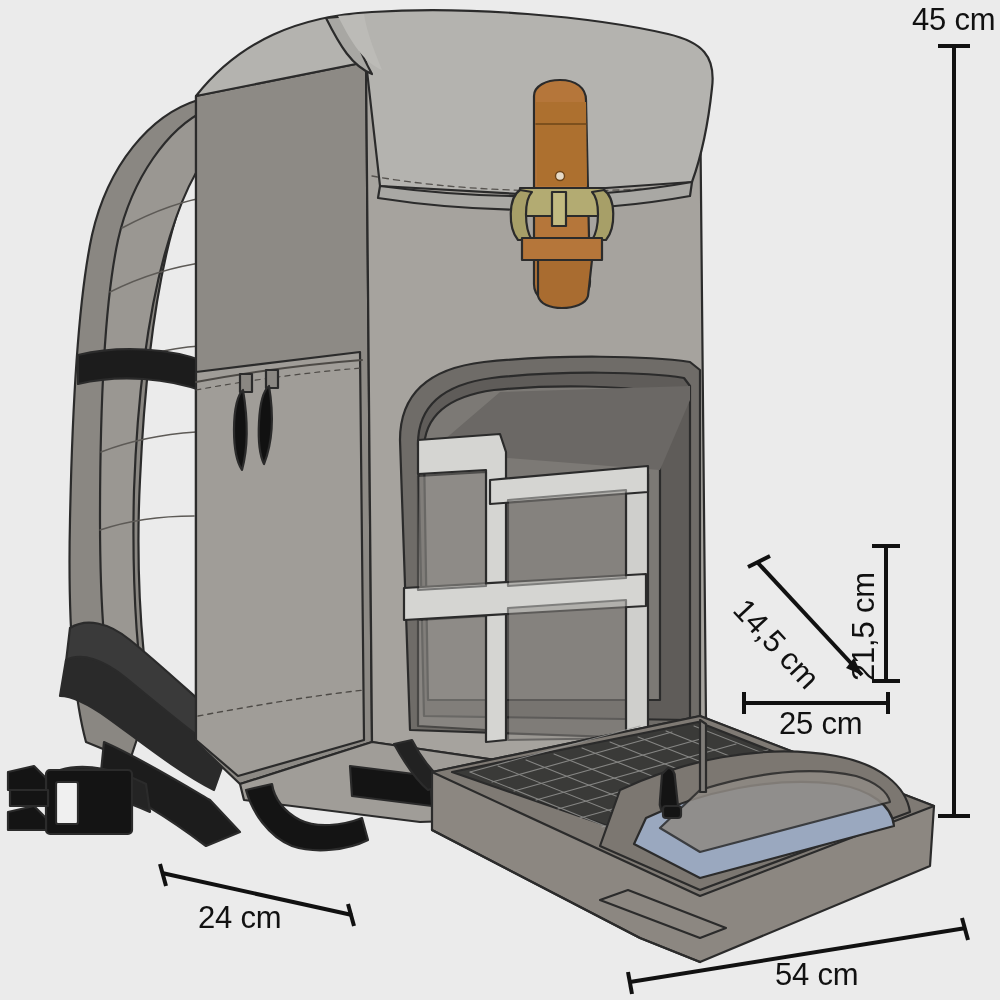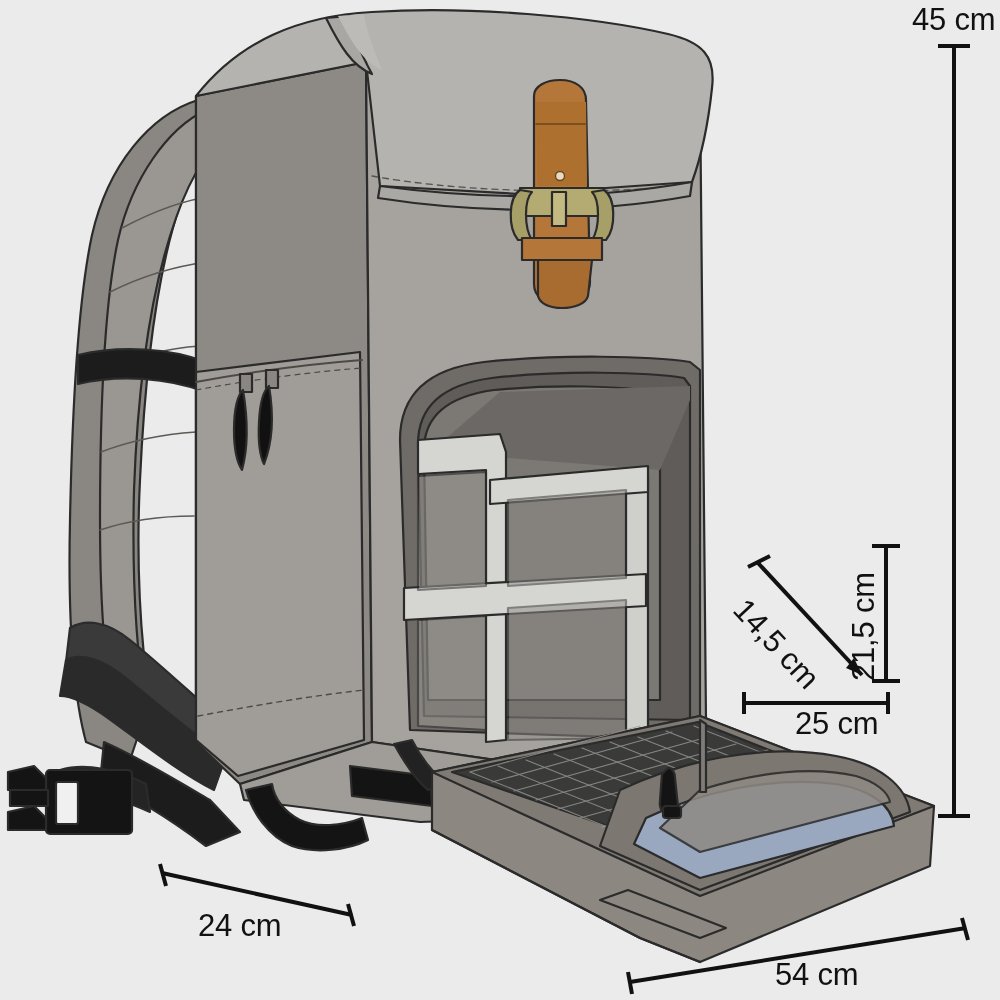--- a/index.html
+++ b/index.html
@@ -27,23 +27,23 @@
   .dim-label {
     position: absolute;
     font-family: "Liberation Sans", sans-serif;
     font-size: 31px;
     font-weight: 400;
     color: #111111;
     white-space: nowrap;
     letter-spacing: -0.2px;
   }
   #lbl-45  { left: 912px; top: 2px; }
-  #lbl-24  { left: 198px; top: 900px; margin-top: 8px; }
+  #lbl-24  { left: 198px; top: 900px; }
   #lbl-29  { left: 775px; top: 957px; }
-  #lbl-25  { left: 779px; top: 706px; margin-left: 16px; }
+  #lbl-25  { left: 779px; top: 706px; }
   #lbl-215 {
     left: 846px; top: 543px;
     transform: rotate(-90deg);
     transform-origin: left top;
     translate: 0 138px;
   }
   #lbl-145 {
     left: 752px; top: 592px;
     transform: rotate(47deg);
     transform-origin: left top;

